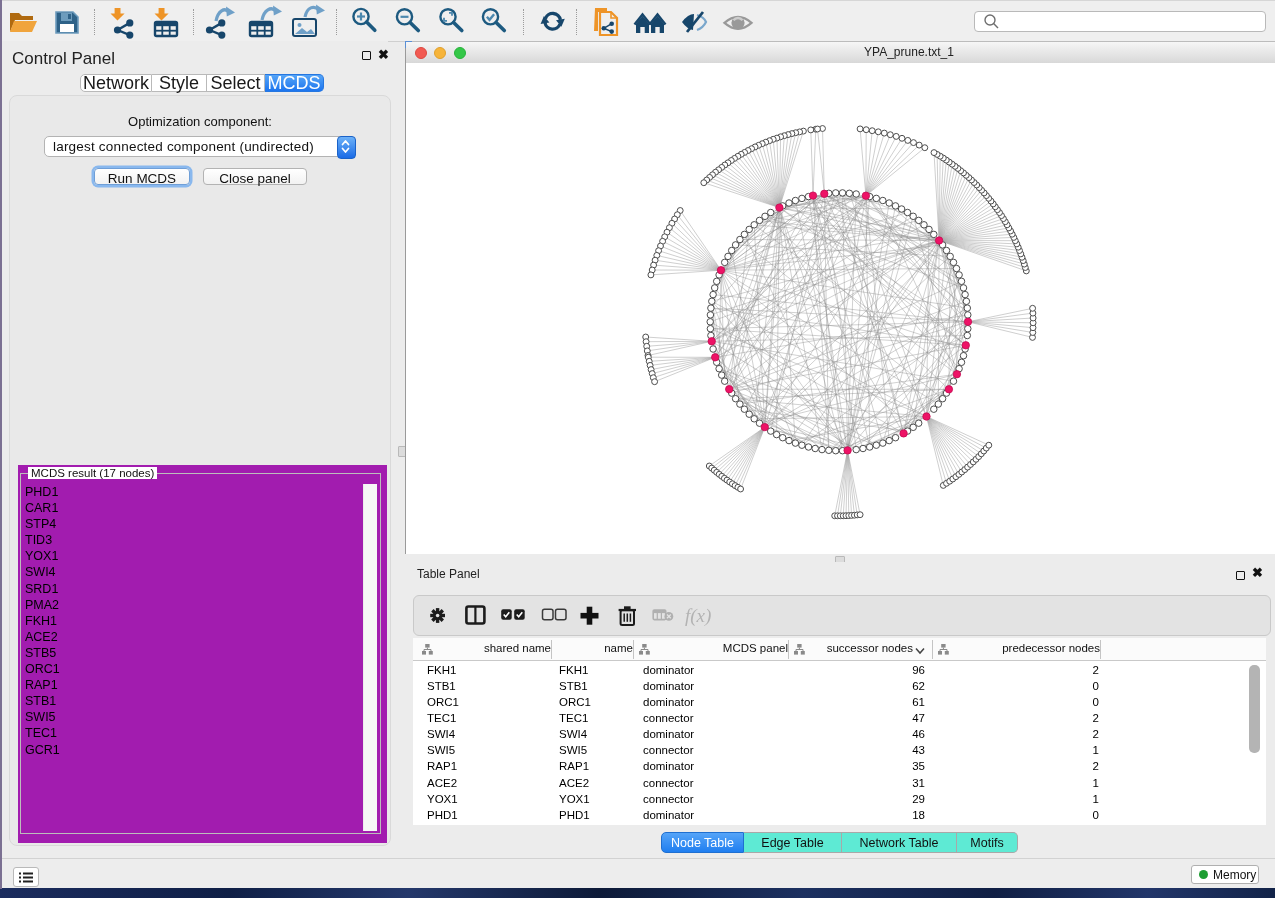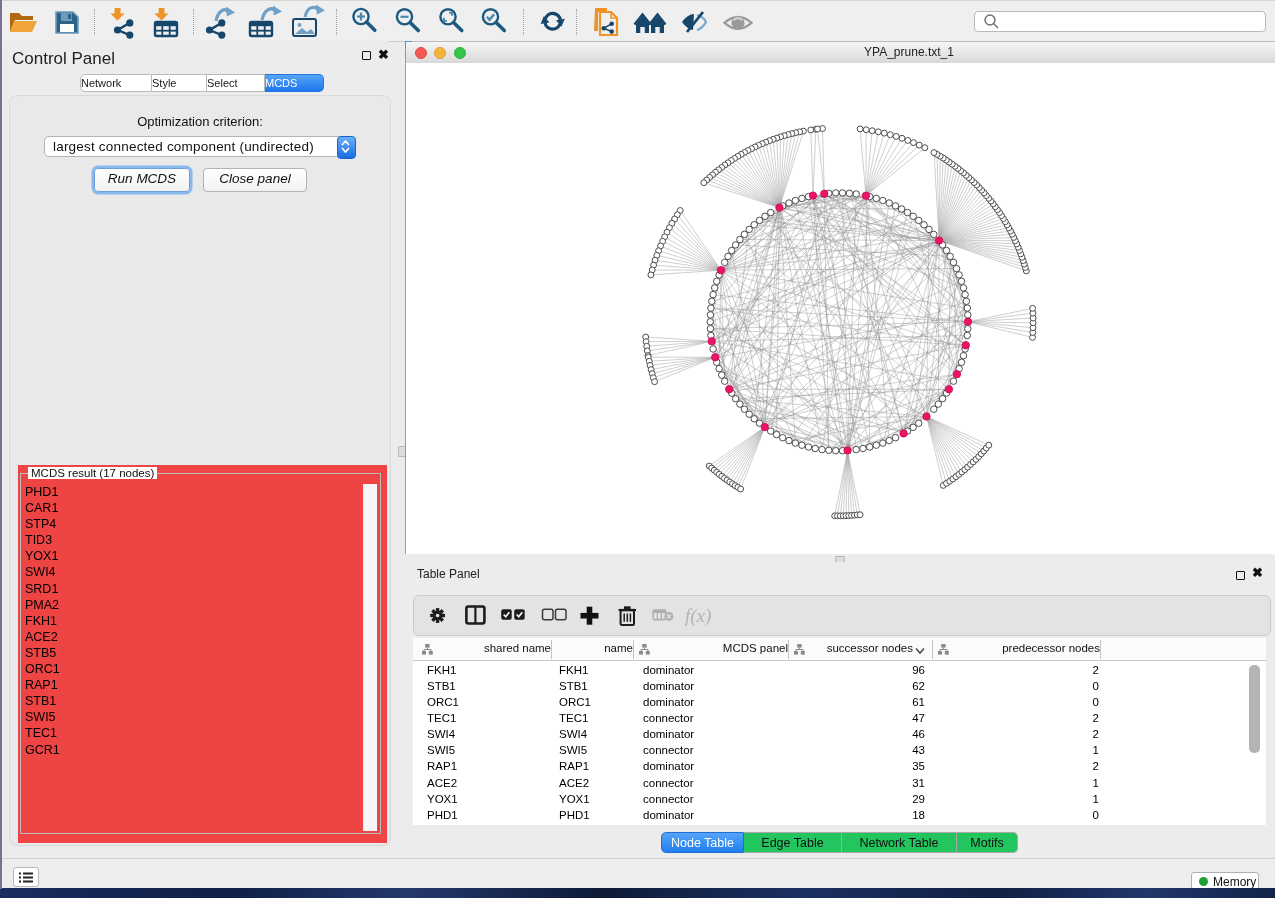--- a/index.html
+++ b/index.html
@@ -9,35 +9,35 @@
   #searchbox{position:absolute;left:974px;top:10px;width:290px;height:19px;background:#fff;border:1px solid #b9b9b9;border-radius:4px;}
   #topline{position:absolute;left:0;top:0;width:1275px;height:1px;background:#d6d6d6;}
   #purple{position:absolute;left:0;top:0;width:2px;height:889px;background:#7b7092;z-index:60;}
   
   #cpanel{position:absolute;left:2px;top:41px;width:386px;height:817px;background:#ececec;}
   #cp-title{position:absolute;left:12px;top:49px;font-size:17px;color:#222;}
   #cp-float{position:absolute;left:362px;top:51px;width:7px;height:7px;border:1.6px solid #111;border-radius:1px;}
   #cp-close{position:absolute;left:378px;top:47px;font-size:13px;font-weight:bold;color:#111;}
   #cp-body{position:absolute;left:9px;top:95px;width:382px;height:751px;background:#e9e9e9;border:1px solid #d9d9d9;border-radius:8px;box-sizing:border-box;}
   .tab{position:absolute;top:74px;height:18px;box-sizing:border-box;background:#fff;border:1px solid #b9b9b9;
-       font-size:11px;color:#1a1a1a;line-height:17px;z-index:5;}
+       font-size:18px;color:#1a1a1a;text-align:center;line-height:17px;z-index:5;}
   #tab-net{left:80px;width:72px;border-radius:5px 0 0 5px;}
   #tab-style{left:152px;width:55px;border-left:none;}
   #tab-select{left:207px;width:58px;border-left:none;}
   #tab-mcds{left:265px;width:59px;border-left:none;border-color:#2677e0;border-radius:0 5px 5px 0;
      background:linear-gradient(#56a5f7,#1d75ee);color:#fff;}
   #opt-label{position:absolute;left:0px;top:114px;width:400px;text-align:center;font-size:13px;color:#111;}
   #dropdown{position:absolute;left:44px;top:136px;width:312px;height:21px;background:#fff;border:1px solid #b3b3b3;border-radius:5px;box-sizing:border-box;}
   #dropdown span{position:absolute;left:8px;top:2px;font-size:13.5px;color:#111;letter-spacing:0.2px;}
   #dd-cap{position:absolute;right:-1px;top:-1px;width:17px;height:21px;border-radius:4px;background:linear-gradient(#6cb1f8,#1a6be6);border:1px solid #1a62c8;}
-  .btn{position:absolute;top:168px;height:24px;background:linear-gradient(#ffffff,#f2f2f2);border:1px solid #b3b3b3;border-radius:4px;
-       font-size:13.5px;color:#111;text-align:center;line-height:19px;box-sizing:border-box;font-style:italic;}
+  .btn{position:absolute;top:168px;height:17px;background:linear-gradient(#ffffff,#f2f2f2);border:1px solid #b3b3b3;border-radius:4px;
+       font-size:13.5px;color:#111;text-align:center;line-height:19px;box-sizing:border-box;}
   #btn-run{left:94px;width:96px;box-shadow:0 0 0 2.5px #89b8ee;border-color:#6f9fd8;}
   #btn-close{left:203px;width:104px;}
-  #result-wrap{position:absolute;left:18px;top:465px;width:369px;height:378px;background:#ef4444;}
+  #result-wrap{position:absolute;left:18px;top:465px;width:369px;height:378px;background:#a21caf;}
   #fieldset{position:absolute;left:2px;top:8px;width:361px;height:361px;border:1px solid #bcbcbc;box-sizing:border-box;}
   #legend{position:absolute;left:7px;top:-7px;background:#fff;padding:0 3px;font-size:11.5px;color:#111;}
   #mlist{position:absolute;left:4px;top:10px;font-size:12.5px;color:#000;line-height:16.1px;}
   #mtrack{position:absolute;right:3px;top:10px;width:13px;height:347px;background:#f6f6f6;border-left:1px solid #ececec;}
   
   #netwin{position:absolute;left:405px;top:41px;width:870px;height:513px;border-left:1px solid #9a9a9a;border-top:1px solid #bcbcbc;box-sizing:border-box;}
   #nettitle{position:absolute;left:0;top:0;width:869px;height:21px;background:linear-gradient(#f6f6f6,#d8d8d8);border-bottom:1px solid #9f9f9f;}
   .light{position:absolute;top:5px;width:12px;height:12px;border-radius:50%;box-sizing:border-box;}
   #ltred{left:9px;background:#f25a52;border:0.5px solid #dd4940;}
   #ltyel{left:28px;background:#f6b43a;border:0.5px solid #e0a02c;}
@@ -57,29 +57,29 @@
   #thead{position:absolute;left:0;top:0;width:853px;height:23px;background:#fbfbfb;border-bottom:1px solid #c9c9c9;box-sizing:border-box;}
   .hsep{position:absolute;top:2px;height:19px;width:0;border-left:1px solid #c4c4c4;}
   .hlabel{position:absolute;top:4px;font-size:11.5px;color:#111;text-align:right;}
   .trow{position:absolute;left:0;width:853px;height:16.07px;font-size:11.5px;color:#000;}
   .c1{position:absolute;left:14px;top:1.5px;}
   .c2{position:absolute;left:146px;top:1.5px;}
   .c3{position:absolute;left:230px;top:1.5px;}
   .c4{position:absolute;left:380px;width:132px;text-align:right;top:1.5px;}
   .c5{position:absolute;left:550px;width:136px;text-align:right;top:1.5px;}
   #tscroll{position:absolute;left:844px;top:103px;width:11px;height:88px;background:#b4b4b4;border-radius:5px;}
-  .btab{position:absolute;top:270px;height:21px;box-sizing:border-box;background:#22c55e;border:1px solid #a8a8a8;font-size:12.5px;color:#111;text-align:center;line-height:20px;}
+  .btab{position:absolute;top:270px;height:21px;box-sizing:border-box;background:#5eead4;border:1px solid #a8a8a8;font-size:12.5px;color:#111;text-align:center;line-height:20px;}
   #bt1{left:256px;width:83px;border-radius:5px 0 0 5px;background:linear-gradient(#55a4f8,#1f7ef0);color:#fff;border-color:#1f6fd0;}
   #bt2{left:339px;width:98px;border-left:none;}
   #bt3{left:437px;width:115px;border-left:none;}
   #bt4{left:552px;width:61px;border-left:none;border-radius:0 5px 5px 0;}
   
   #statusbar{position:absolute;left:0;top:858px;width:1275px;height:30px;background:#ededed;border-top:1px solid #d2d2d2;box-sizing:border-box;}
   #sb-btn{position:absolute;left:13px;top:8px;width:26px;height:20px;background:#fff;border:1px solid #b9b9b9;border-radius:3px;box-sizing:border-box;}
-  #mem-btn{position:absolute;left:1191px;top:13px;width:68px;height:19px;background:#fff;border:1px solid #b0b0b0;border-radius:3px;box-sizing:border-box;text-align:right;}
+  #mem-btn{position:absolute;left:1191px;top:6px;width:68px;height:19px;background:#fff;border:1px solid #b0b0b0;border-radius:3px;box-sizing:border-box;text-align:right;}
   #mem-dot{position:absolute;left:7px;top:4px;width:9px;height:9px;border-radius:50%;background:#1e9e33;}
   #mem-txt{position:absolute;left:21px;top:2px;font-size:12px;color:#111;}
   #wallpaper{position:absolute;left:0;top:888px;width:1275px;height:10px;background:linear-gradient(90deg,#1b2c5e,#0f1f46 18%,#24386b 32%,#0d1a38 47%,#1c3060 63%,#101f44 78%,#22366a 90%,#122348);}
 </style>
 </head>
 <body>
 <div id="topline"></div>
 <div id="toolbar">
 <svg width="1275" height="40" style="position:absolute;left:0;top:0">
       <path d="M10 12 h9 l3 3 h11 v4 h-23 Z" fill="#b06a10"></path>
@@ -194,21 +194,21 @@
 
 <div id="cpanel"></div>
 <div id="cp-title">Control Panel</div>
 <div id="cp-float"></div>
 <div id="cp-close">✖</div>
 <div id="cp-body"></div>
 <div class="tab" id="tab-net">Network</div>
 <div class="tab" id="tab-style">Style</div>
 <div class="tab" id="tab-select">Select</div>
 <div class="tab" id="tab-mcds">MCDS</div>
-<div id="opt-label">Optimization criterion:</div>
+<div id="opt-label">Optimization component:</div>
 <div id="dropdown">
     <span>largest connected component (undirected)</span>
   <div id="dd-cap"><svg width="15" height="19">
         <path d="M4.5 7.5 L7.5 4 L10.5 7.5" fill="none" stroke="#fff" stroke-width="1.7" stroke-linecap="round" stroke-linejoin="round"></path>
         <path d="M4.5 11.5 L7.5 15 L10.5 11.5" fill="none" stroke="#fff" stroke-width="1.7" stroke-linecap="round" stroke-linejoin="round"></path>
       </svg></div>
 </div>
 <div class="btn" id="btn-run">Run MCDS</div>
 <div class="btn" id="btn-close">Close panel</div>
 <div id="result-wrap">

